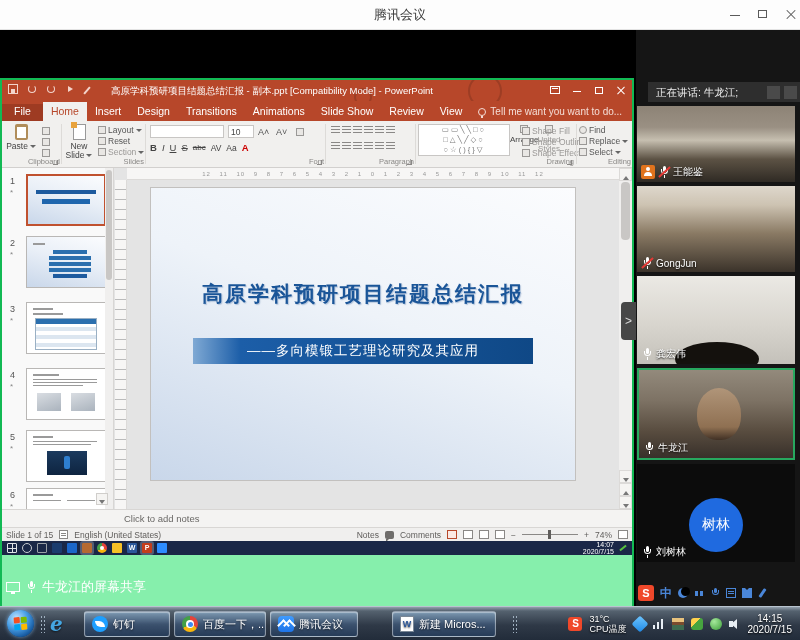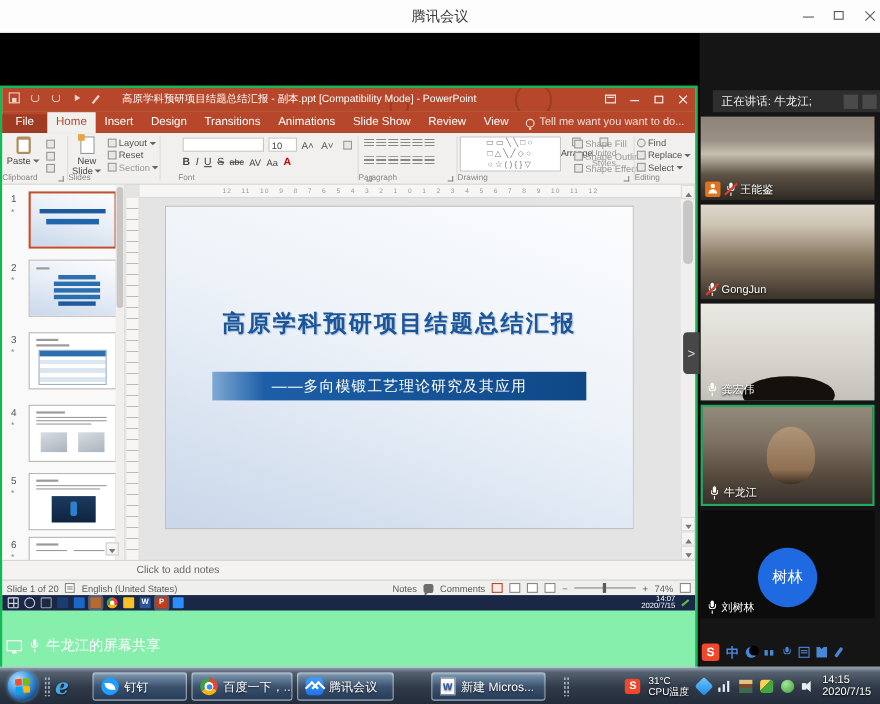--- a/index.html
+++ b/index.html
@@ -46,21 +46,21 @@
   .ptab.file{background:#9e3b22;padding:1px 12px 4px}
   .ptab.active{background:#f1f0ee;color:#b7472a}
   .tellme{display:flex;align-items:center;gap:4px;padding:0 8px 4px;color:#f4ddd6;font-size:10px;white-space:nowrap}
   .bulb{width:8px;height:8px;border:1px solid #f4ddd6;border-radius:50%;position:relative}
   .bulb::after{content:"";position:absolute;left:2px;top:7px;width:2px;height:2px;background:#f4ddd6}
   .tabs-right{margin-left:auto;display:flex;align-items:center;gap:8px;padding:0 8px 4px;font-size:10px;color:#fff;white-space:nowrap}
 
   
   .ribbon{position:absolute;left:0;top:41px;width:630px;height:47px;background:#f1f0ee;border-bottom:1px solid #d2d0ce;font-size:8.5px;color:#444}
   .rgroup{position:absolute;top:0;height:46px}
-  .rgroup .glabel{position:absolute;left:0;right:0;bottom:1px;text-align:left;font-size:7.5px;color:#8a8886}
+  .rgroup .glabel{position:absolute;left:0;right:0;bottom:1px;text-align:right;font-size:7.5px;color:#8a8886}
   .rsep{position:absolute;top:3px;bottom:3px;width:1px;background:#dddbd8}
   .bigbtn{position:absolute;top:3px;width:34px;text-align:center;cursor:pointer}
   .bigbtn .lab{font-size:8.5px;color:#444;line-height:9px}
   .clip-ic{margin:0 auto 2px;width:13px;height:16px;background:#b08d5a;border-radius:2px;position:relative}
   .clip-ic::after{content:"";position:absolute;left:2px;top:3px;width:9px;height:11px;background:#fff}
   .page-ic{margin:0 auto 2px;width:13px;height:16px;background:#fff;border:1px solid #999;position:relative}
   .page-ic::after{content:"";position:absolute;left:-3px;top:-3px;width:6px;height:6px;background:#e8a33d}
   .dda{display:inline-block;width:0;height:0;border-left:3px solid transparent;border-right:3px solid transparent;border-top:3px solid #666;vertical-align:middle;margin-left:2px}
   .miniline{position:absolute;font-size:8.5px;color:#555;white-space:nowrap;cursor:pointer}
   .mini-ic{display:inline-block;width:8px;height:8px;border:1px solid #9a9896;background:#e9e7e4;vertical-align:-1px;margin-right:2px}
@@ -184,21 +184,21 @@
   .temp{color:#fff;font-size:9px;line-height:10px;text-align:left;text-shadow:0 1px 2px #000}
   .kite{width:12px;height:12px;background:linear-gradient(135deg,#6ec6ff,#1e88e5);transform:rotate(45deg);border-radius:2px}
   .sig{width:12px;height:10px;position:relative}
   .sig i{position:absolute;bottom:0;width:2px;background:#e8eef4}
   .fig{width:12px;height:12px;background:linear-gradient(180deg,#e7c27d 30%,#7a4c2e 30% 60%,#3e6b4f 60%)}
   .grn1{width:12px;height:12px;border-radius:50%;background:radial-gradient(circle at 35% 30%,#a5e89b,#3d9e3a)}
   .grn2{width:12px;height:12px;border-radius:3px;background:linear-gradient(135deg,#ffd24d 40%,#47a53f 40%)}
   .spk{width:12px;height:12px;position:relative}
   .spk::before{content:"";position:absolute;left:0;top:3px;width:4px;height:6px;background:#e8eef4}
   .spk::after{content:"";position:absolute;left:2px;top:1px;border-right:6px solid #e8eef4;border-top:5px solid transparent;border-bottom:5px solid transparent}
-  .clock{color:#fff;font-size:10px;line-height:11px;text-align:left;text-shadow:0 1px 2px #000}
+  .clock{color:#fff;font-size:10px;line-height:11px;text-align:center;text-shadow:0 1px 2px #000}
 </style>
 </head>
 <body>
 
 <div class="titlebar">
   <span class="ttl">腾讯会议</span>
   <span class="wc" style="left:722px">
       <i class="bar"></i>
     </span>
   <span class="wc" style="left:750px">
@@ -290,21 +290,21 @@
         <div class="page-ic"></div>
         <div class="lab"><span>New</span><br><span>Slide</span><i class="dda"></i></div>
       </div>
       <span class="miniline" style="left:36px;top:4px"><span class="mini-ic"></span><span>Layout</span><i class="dda"></i></span>
       <span class="miniline" style="left:36px;top:15px"><span class="mini-ic"></span><span>Reset</span></span>
       <span class="miniline" style="left:36px;top:26px;color:#9a9896"><span class="mini-ic"></span><span>Section</span><i class="dda"></i></span>
       <div class="glabel">Slides</div>
     </div>
     <i class="rsep" style="left:143px"></i>
 
-    <div class="rgroup" style="left:160px;width:178px">
+    <div class="rgroup" style="left:144px;width:178px">
       <span class="fbox" style="left:4px;top:4px;width:74px"></span>
       <span class="fbox" style="left:82px;top:4px;width:26px">10</span>
       <span class="miniline" style="left:112px;top:6px;font-size:9px">A˄</span>
       <span class="miniline" style="left:130px;top:6px;font-size:9px">A˅</span>
       <span class="miniline" style="left:150px;top:6px"><span class="mini-ic"></span></span>
       <div class="fontrow2">
         <b style="font-weight:bold">B</b>
         <i style="font-style:italic">I</i>
         <u style="text-decoration:underline">U</u>
         <s style="text-decoration:line-through">S</s>
@@ -447,21 +447,21 @@
       <i class="vsthumb"></i>
       <span class="vsbtn" style="top:302px"><i class="tri-d"></i></span>
       <span class="vsbtn" style="top:315px"><i class="tri-u"></i></span>
       <span class="vsbtn" style="top:328px"><i class="tri-d"></i></span>
     </div>
   </div>
 
   <div class="notes">Click to add notes</div>
 
   <div class="sbar">
-    <span>Slide 1 of 20</span>
+    <span>Slide 1 of 15</span>
     <i class="spell"></i>
     <span>English (United States)</span>
     <span class="right">
       <span>Notes</span>
       <i class="cmt"></i>
       <span>Comments</span>
       <i class="vicon on"></i>
       <i class="vicon"></i>
       <i class="vicon"></i>
       <i class="vicon"></i>

